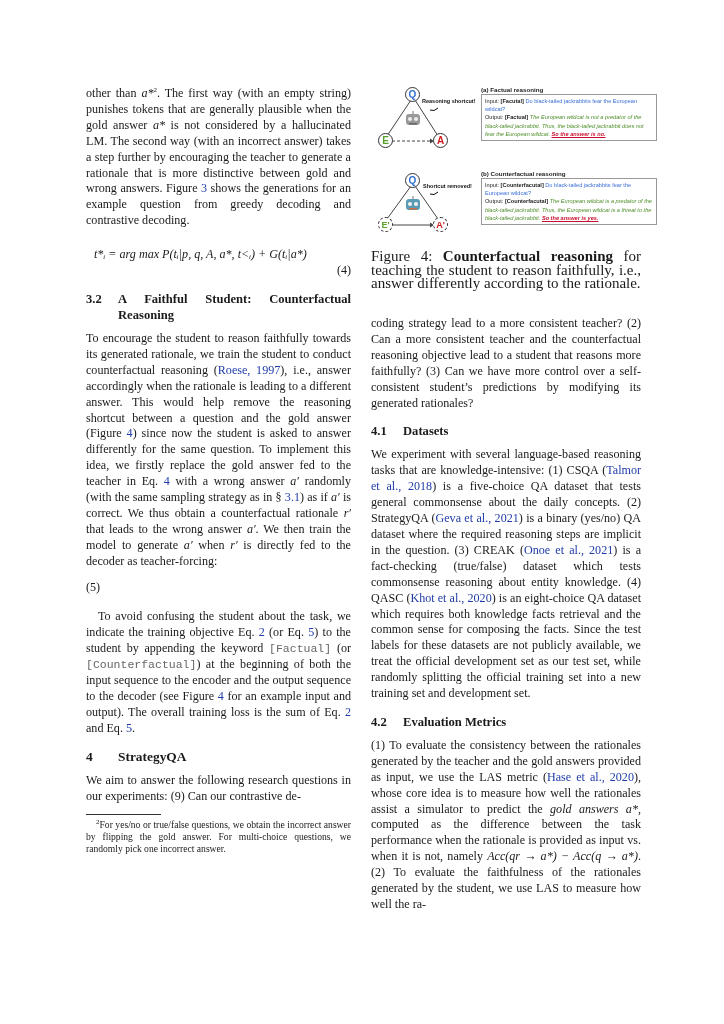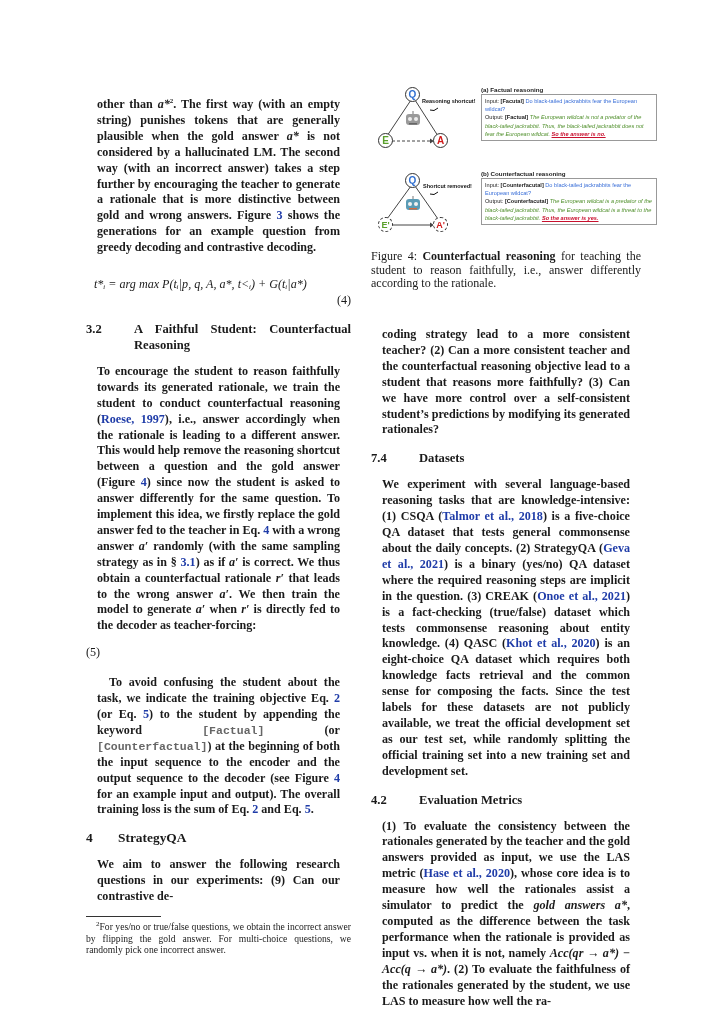--- a/index.html
+++ b/index.html
@@ -1,48 +1,48 @@
 <!DOCTYPE html>
 <html><head>
 <meta charset="utf-8">
 <style>
   html,body{margin:0;padding:0;background:#fff;}
   body{width:724px;height:1024px;position:relative;overflow:hidden;font-family:"Liberation Serif","DejaVu Serif",serif;color:#1a1a1a;}
   .col{position:absolute;font-size:12.1px;line-height:15.9px;text-align:justify;}
   .left{left:86px;top:86px;width:265px;}
   .right{left:371px;top:316px;width:270px;}
-  p{margin:11px;font-weight:bold;}
+  p{margin:0;}
   .indent{text-indent:12px;}
   .ref{color:#1f3ca8;}
   .m{font-style:italic;}
   .tt{font-family:"Liberation Mono","DejaVu Sans Mono",monospace;color:#666;font-size:11.5px;}
   .eq{display:flex;justify-content:space-between;align-items:center;margin:8px 0 6px 0;}
   .eqbody{font-style:italic;padding-left:8px;margin-top:10px;}
   .eqnum{font-style:normal;}
   h3,h2{font-family:"Liberation Serif","DejaVu Serif",serif;font-weight:bold;margin:0;}
-  .sec{font-size:12.6px;line-height:16px;display:flex;margin:12px 0 8px 0;gap:16px;}
+  .sec{font-size:12.6px;line-height:16px;display:flex;margin:12px 0 8px 0;}
   .sec .num{width:32px;flex:none;}
   .sec2{font-size:13.4px;display:flex;margin:12px 0 8px 0;}
   .sec2 .num{width:32px;flex:none;}
   .footrule{width:75px;border-top:1px solid #333;margin:10px 0 4px 0;}
   .foot{font-size:9.6px;line-height:11.6px;text-align:justify;}
   .foot .ind{padding-left:10px;}
   sup{font-size:7px;line-height:0;}
   
   .fig{position:absolute;left:378px;top:86px;width:300px;height:155px;font-family:"Liberation Sans","DejaVu Sans",sans-serif;}
   .panel{position:absolute;left:103px;width:176px;}
   .ptitle{font-size:6.2px;font-weight:bold;color:#222;}
   .pbox{border:1px solid #999;padding:2px 3px;font-size:5.6px;line-height:8.2px;color:#222;margin-top:1px;}
   .blue{color:#3a6fd8;}
   .green{color:#4f8f2b;font-style:italic;}
   .redu{color:#c8102e;font-weight:bold;text-decoration:underline;font-style:italic;}
   .node{position:absolute;width:15px;height:15px;border-radius:50%;background:#fff;border:1.3px solid #333;font-size:10px;font-weight:bold;display:flex;align-items:center;justify-content:center;box-sizing:border-box;}
   .node.dash{border-style:dashed;}
   .shortlbl{position:absolute;font-size:5.5px;font-weight:bold;color:#111;white-space:nowrap;}
-  .caption{position:absolute;left:371px;top:250px;width:270px;font-size:12px;line-height:13.6px;text-align:justify;}
+  .caption{position:absolute;left:371px;top:250px;width:270px;font-size:15px;line-height:13.6px;text-align:justify;}
 </style>
 </head>
 <body>
 
 <div class="col left">
   <p><span>other than </span><span class="m">a*</span><sup>2</sup><span>. The first way (with an empty string) punishes tokens that are generally plausible when the gold answer </span><span class="m">a*</span><span> is not considered by a hallucinated LM. The second way (with an incorrect answer) takes a step further by encouraging the teacher to generate a rationale that is more distinctive between gold and wrong answers. Figure </span><span class="ref">3</span><span> shows the generations for an example question from greedy decoding and contrastive decoding.</span></p>
 
 
   <div class="eq">
     <span class="eqbody">t*ᵢ = arg max P(tᵢ|p, q, A, a*, t&lt;ᵢ) + G(tᵢ|a*)</span>
@@ -126,21 +126,21 @@
     </div>
   </div>
 </div>
 
 <div class="caption"><span>Figure 4: </span><b>Counterfactual reasoning</b><span> for teaching the student to reason faithfully, i.e., answer differently according to the rationale.</span></div>
 
 <div class="col right">
   <p>coding strategy lead to a more consistent teacher? (2) Can a more consistent teacher and the counterfactual reasoning objective lead to a student that reasons more faithfully? (3) Can we have more control over a self-consistent student’s predictions by modifying its generated rationales?</p>
 
   <h3 class="sec">
-      <span class="num">7.4</span>
+      <span class="num">4.1</span>
       <span>Datasets</span>
     </h3>
 
   <p><span>We experiment with several language-based reasoning tasks that are knowledge-intensive: (1) CSQA (</span><span class="ref">Talmor et al., 2018</span><span>) is a five-choice QA dataset that tests general commonsense about the daily concepts. (2) StrategyQA (</span><span class="ref">Geva et al., 2021</span><span>) is a binary (yes/no) QA dataset where the required reasoning steps are implicit in the question. (3) CREAK (</span><span class="ref">Onoe et al., 2021</span><span>) is a fact-checking (true/false) dataset which tests commonsense reasoning about entity knowledge. (4) QASC (</span><span class="ref">Khot et al., 2020</span><span>) is an eight-choice QA dataset which requires both knowledge facts retrieval and the common sense for composing the facts. Since the test labels for these datasets are not publicly available, we treat the official development set as our test set, while randomly splitting the official training set into a new training set and development set.</span></p>
 
   <h3 class="sec">
       <span class="num">4.2</span>
       <span>Evaluation Metrics</span>
     </h3>
 

